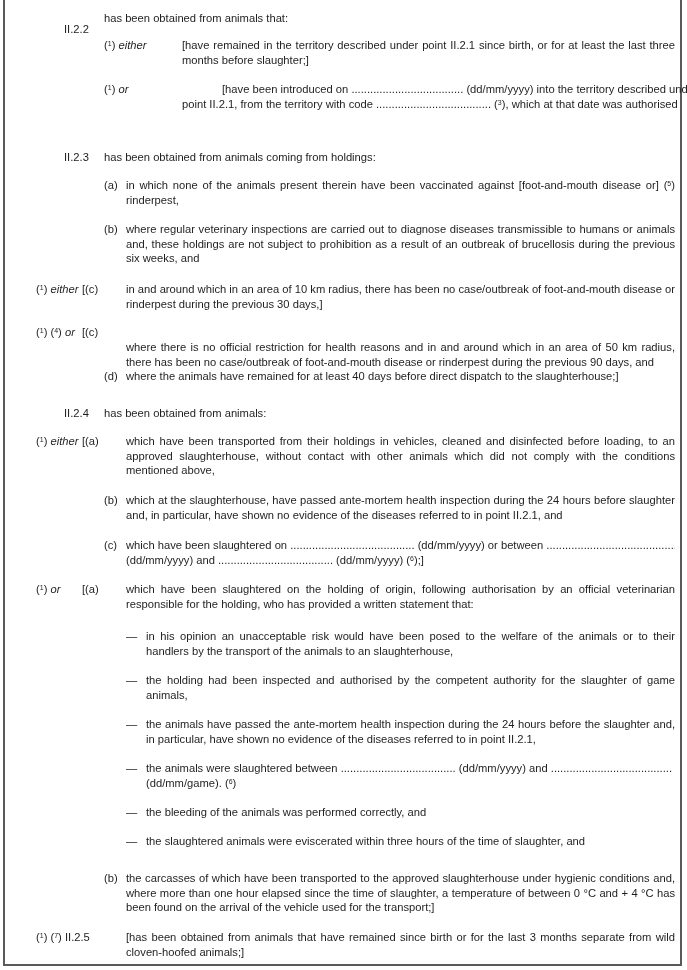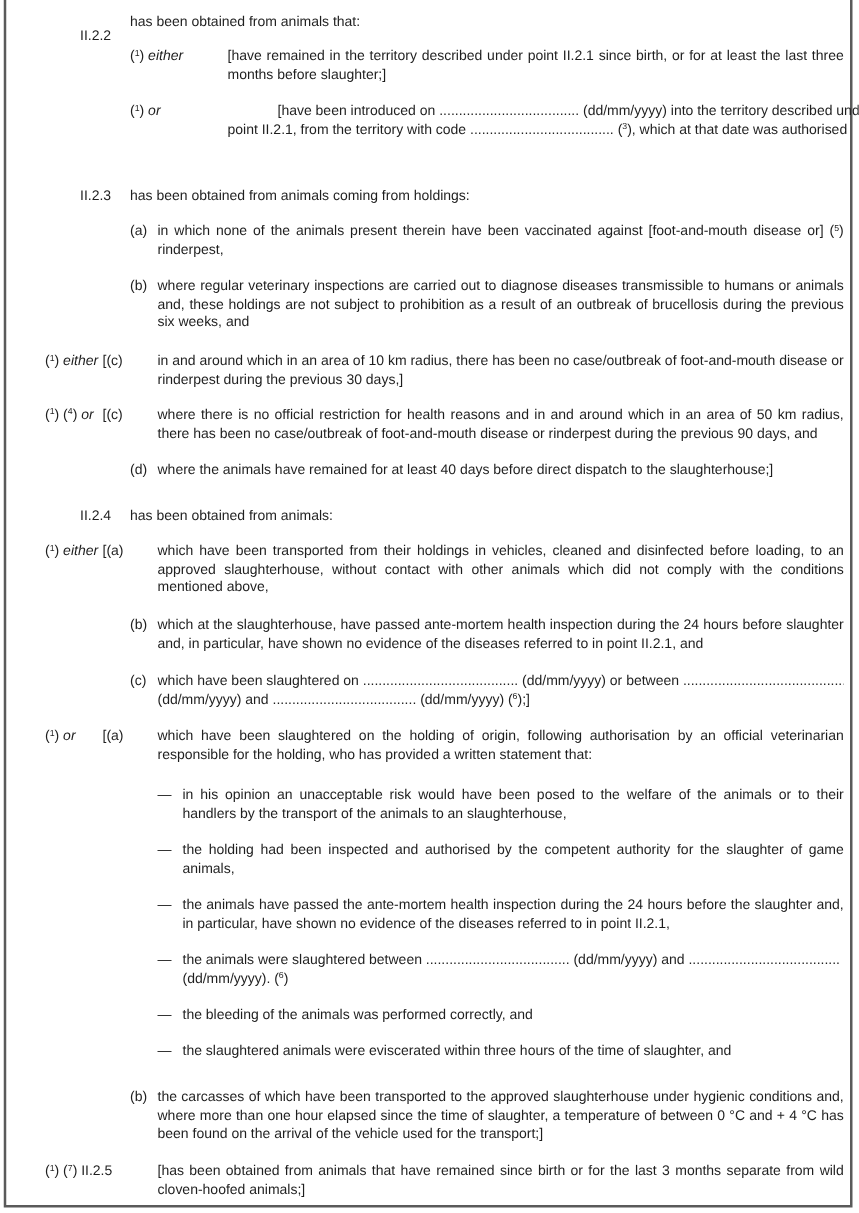--- a/index.html
+++ b/index.html
@@ -46,21 +46,21 @@
 
 <div class="lbl" style="left:104px; top:222px;">(b)</div>
 <div class="txt" style="left:126px; top:222px; width:549px;">where regular veterinary inspections are carried out to diagnose diseases transmissible to humans or animals and, these holdings are not subject to prohibition as a result of an outbreak of brucellosis during the previous six weeks, and</div>
 
 <div class="lbl" style="left:36px; top:282px;">(<sup>1</sup>) <span class="it">either</span></div>
 <div class="lbl" style="left:82px; top:282px;">[(c)</div>
 <div class="txt" style="left:126px; top:282px; width:549px;">in and around which in an area of 10 km radius, there has been no case/outbreak of foot-and-mouth disease or rinderpest during the previous 30 days,]</div>
 
 <div class="lbl" style="left:36px; top:325px;">(<sup>1</sup>) (<sup>4</sup>) <span class="it">or</span></div>
 <div class="lbl" style="left:82px; top:325px;">[(c)</div>
-<div class="txt" style="left:126px; top:325px; width:549px;">where there is no official restriction for health reasons and in and around which in an area of 50 km radius, there has been no case/outbreak of foot-and-mouth disease or rinderpest during the previous 90 days, and</div>
+<div class="txt" style="left:126px; top:340px; width:549px;">where there is no official restriction for health reasons and in and around which in an area of 50 km radius, there has been no case/outbreak of foot-and-mouth disease or rinderpest during the previous 90 days, and</div>
 
 <div class="lbl" style="left:104px; top:369px;">(d)</div>
 <div class="txt" style="left:126px; top:369px; width:549px;">where the animals have remained for at least 40 days before direct dispatch to the slaughterhouse;]</div>
 
 <div class="lbl" style="left:64px; top:406px;">II.2.4</div>
 <div class="lbl" style="left:104px; top:406px;">has been obtained from animals:</div>
 
 <div class="lbl" style="left:36px; top:434px;">(<sup>1</sup>) <span class="it">either</span></div>
 <div class="lbl" style="left:82px; top:434px;">[(a)</div>
 <div class="txt" style="left:126px; top:434px; width:549px;">which have been transported from their holdings in vehicles, cleaned and disinfected before loading, to an approved slaughterhouse, without contact with other animals which did not comply with the conditions mentioned above,</div>
@@ -83,21 +83,21 @@
 
 <div class="lbl" style="left:126px; top:673px;">—</div>
 <div class="txt" style="left:146px; top:673px; width:529px;">the holding had been inspected and authorised by the competent authority for the slaughter of game animals,</div>
 
 <div class="lbl" style="left:126px; top:717px;">—</div>
 <div class="txt" style="left:146px; top:717px; width:529px;">the animals have passed the ante-mortem health inspection during the 24 hours before the slaughter and, in particular, have shown no evidence of the diseases referred to in point II.2.1,</div>
 
 <div class="lbl" style="left:126px; top:761px;">—</div>
 <div class="blk" style="left:146px; top:761px; width:529px;">
   <div class="nowrap" style="overflow:hidden;">the animals were slaughtered between ..................................... (dd/mm/yyyy) and .......................................</div>
-  <div class="nowrap"><span>(dd/mm/yyyy). (</span><sup>6</sup><span>)</span></div>
+  <div class="nowrap"><span>(dd/mm/game). (</span><sup>6</sup><span>)</span></div>
 </div>
 
 <div class="lbl" style="left:126px; top:805px;">—</div>
 <div class="txt" style="left:146px; top:805px; width:529px;">the bleeding of the animals was performed correctly, and</div>
 
 <div class="lbl" style="left:126px; top:834px;">—</div>
 <div class="txt" style="left:146px; top:834px; width:529px;">the slaughtered animals were eviscerated within three hours of the time of slaughter, and</div>
 
 <div class="lbl" style="left:104px; top:871px;">(b)</div>
 <div class="txt" style="left:126px; top:871px; width:549px;">the carcasses of which have been transported to the approved slaughterhouse under hygienic conditions and, where more than one hour elapsed since the time of slaughter, a temperature of between 0 °C and + 4 °C has been found on the arrival of the vehicle used for the transport;]</div>

